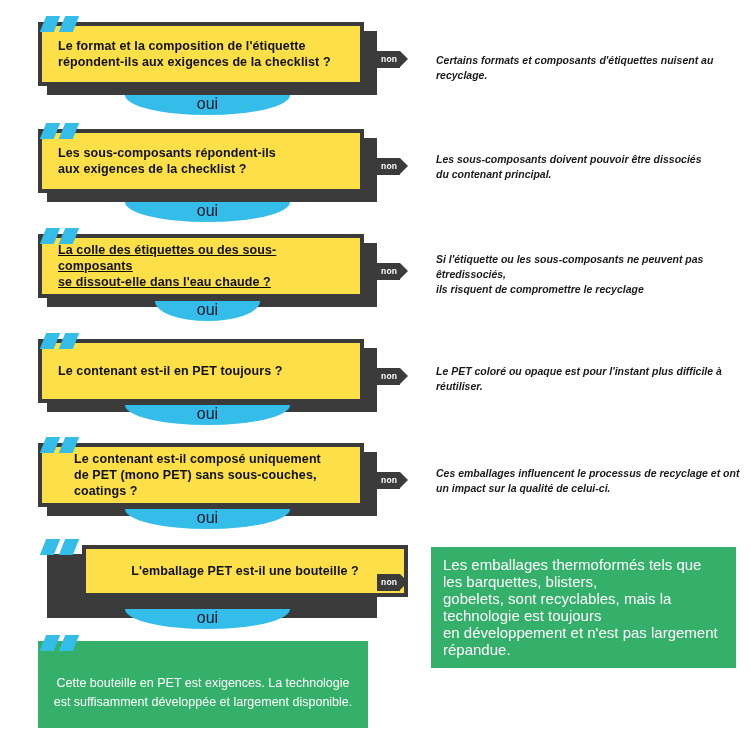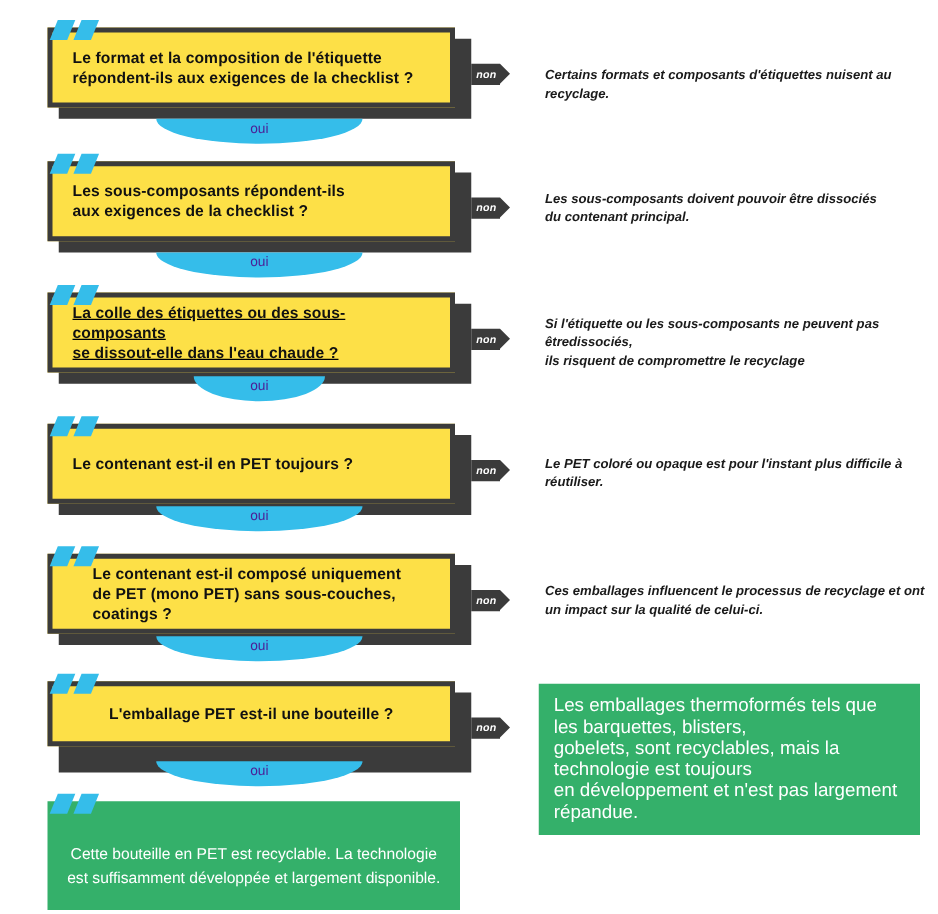--- a/index.html
+++ b/index.html
@@ -95,21 +95,20 @@
   .ribbon i.b { left: 19px; }
 
   
   .non-tab {
     position: absolute;
     top: 0;
     left: 339px;
     height: 34px;
     display: flex;
     align-items: center;
-    font-style: italic;
   }
   .non-box {
     background: #3b3b3b;
     color: #ffffff;
     font-size: 8.5px;
     font-weight: bold;
     padding: 4px 3px 4px 4px;
     line-height: 9px;
     letter-spacing: 0.2px;
   }
@@ -146,22 +145,22 @@
     box-sizing: border-box;
     white-space: pre-line;
   }
 
   
   .oui {
     position: absolute;
     background: #35bdea;
     border-radius: 0 0 50% 50% / 0 0 100% 100%;
     text-align: center;
-    color: #4c1d95;
-    font-size: 11px;
+    color: #0f172a;
+    font-size: 16px;
     line-height: 15px;
     font-weight: normal;
     padding-top: 1px;
     box-sizing: border-box;
   }
 
   
   .final-wrap {
     position: absolute;
     left: 38px;
@@ -292,21 +291,21 @@
     <div class="note" style="top:23px;">Ces emballages influencent le processus de recyclage et ont
 un impact sur la qualité de celui-ci.</div>
   </div>
   <div class="oui" style="left:125px; top:509px; width:165px; height:20px;">
     <span>oui</span>
   </div>
 
   <div class="row" style="top:545px;">
     <div class="node-wrap">
       <div class="shadow-plate" style="height:64px;"></div>
-      <div class="card" style="height:52px;">
+      <div class="card" style="height:52px;margin-left:44px;">
         <div class="card-text center">L'emballage PET est-il une bouteille ?</div>
       </div>
       <div class="ribbon">
           <i class="a"></i>
           <i class="b"></i>
         </div>
       <div class="non-tab" style="top:20px;">
         <div class="non-box">non</div>
         <div class="non-point"></div>
       </div>
@@ -314,21 +313,21 @@
     <div class="note-green" style="top:2px;">Les emballages thermoformés tels que les barquettes, blisters,
 gobelets, sont recyclables, mais la technologie est toujours
 en développement et n'est pas largement répandue.</div>
   </div>
   <div class="oui" style="left:125px; top:609px; width:165px; height:20px;">
     <span>oui</span>
   </div>
 
   <div class="final-wrap" style="top:641px;">
     <div class="final-box">
-      <span>Cette bouteille en PET est recyclable. La technologie
+      <span>Cette bouteille en PET est exigences. La technologie
 est suffisamment développée et largement disponible.</span>
     </div>
     <div class="ribbon">
         <i class="a"></i>
         <i class="b"></i>
       </div>
   </div>
 
 </div>
 

